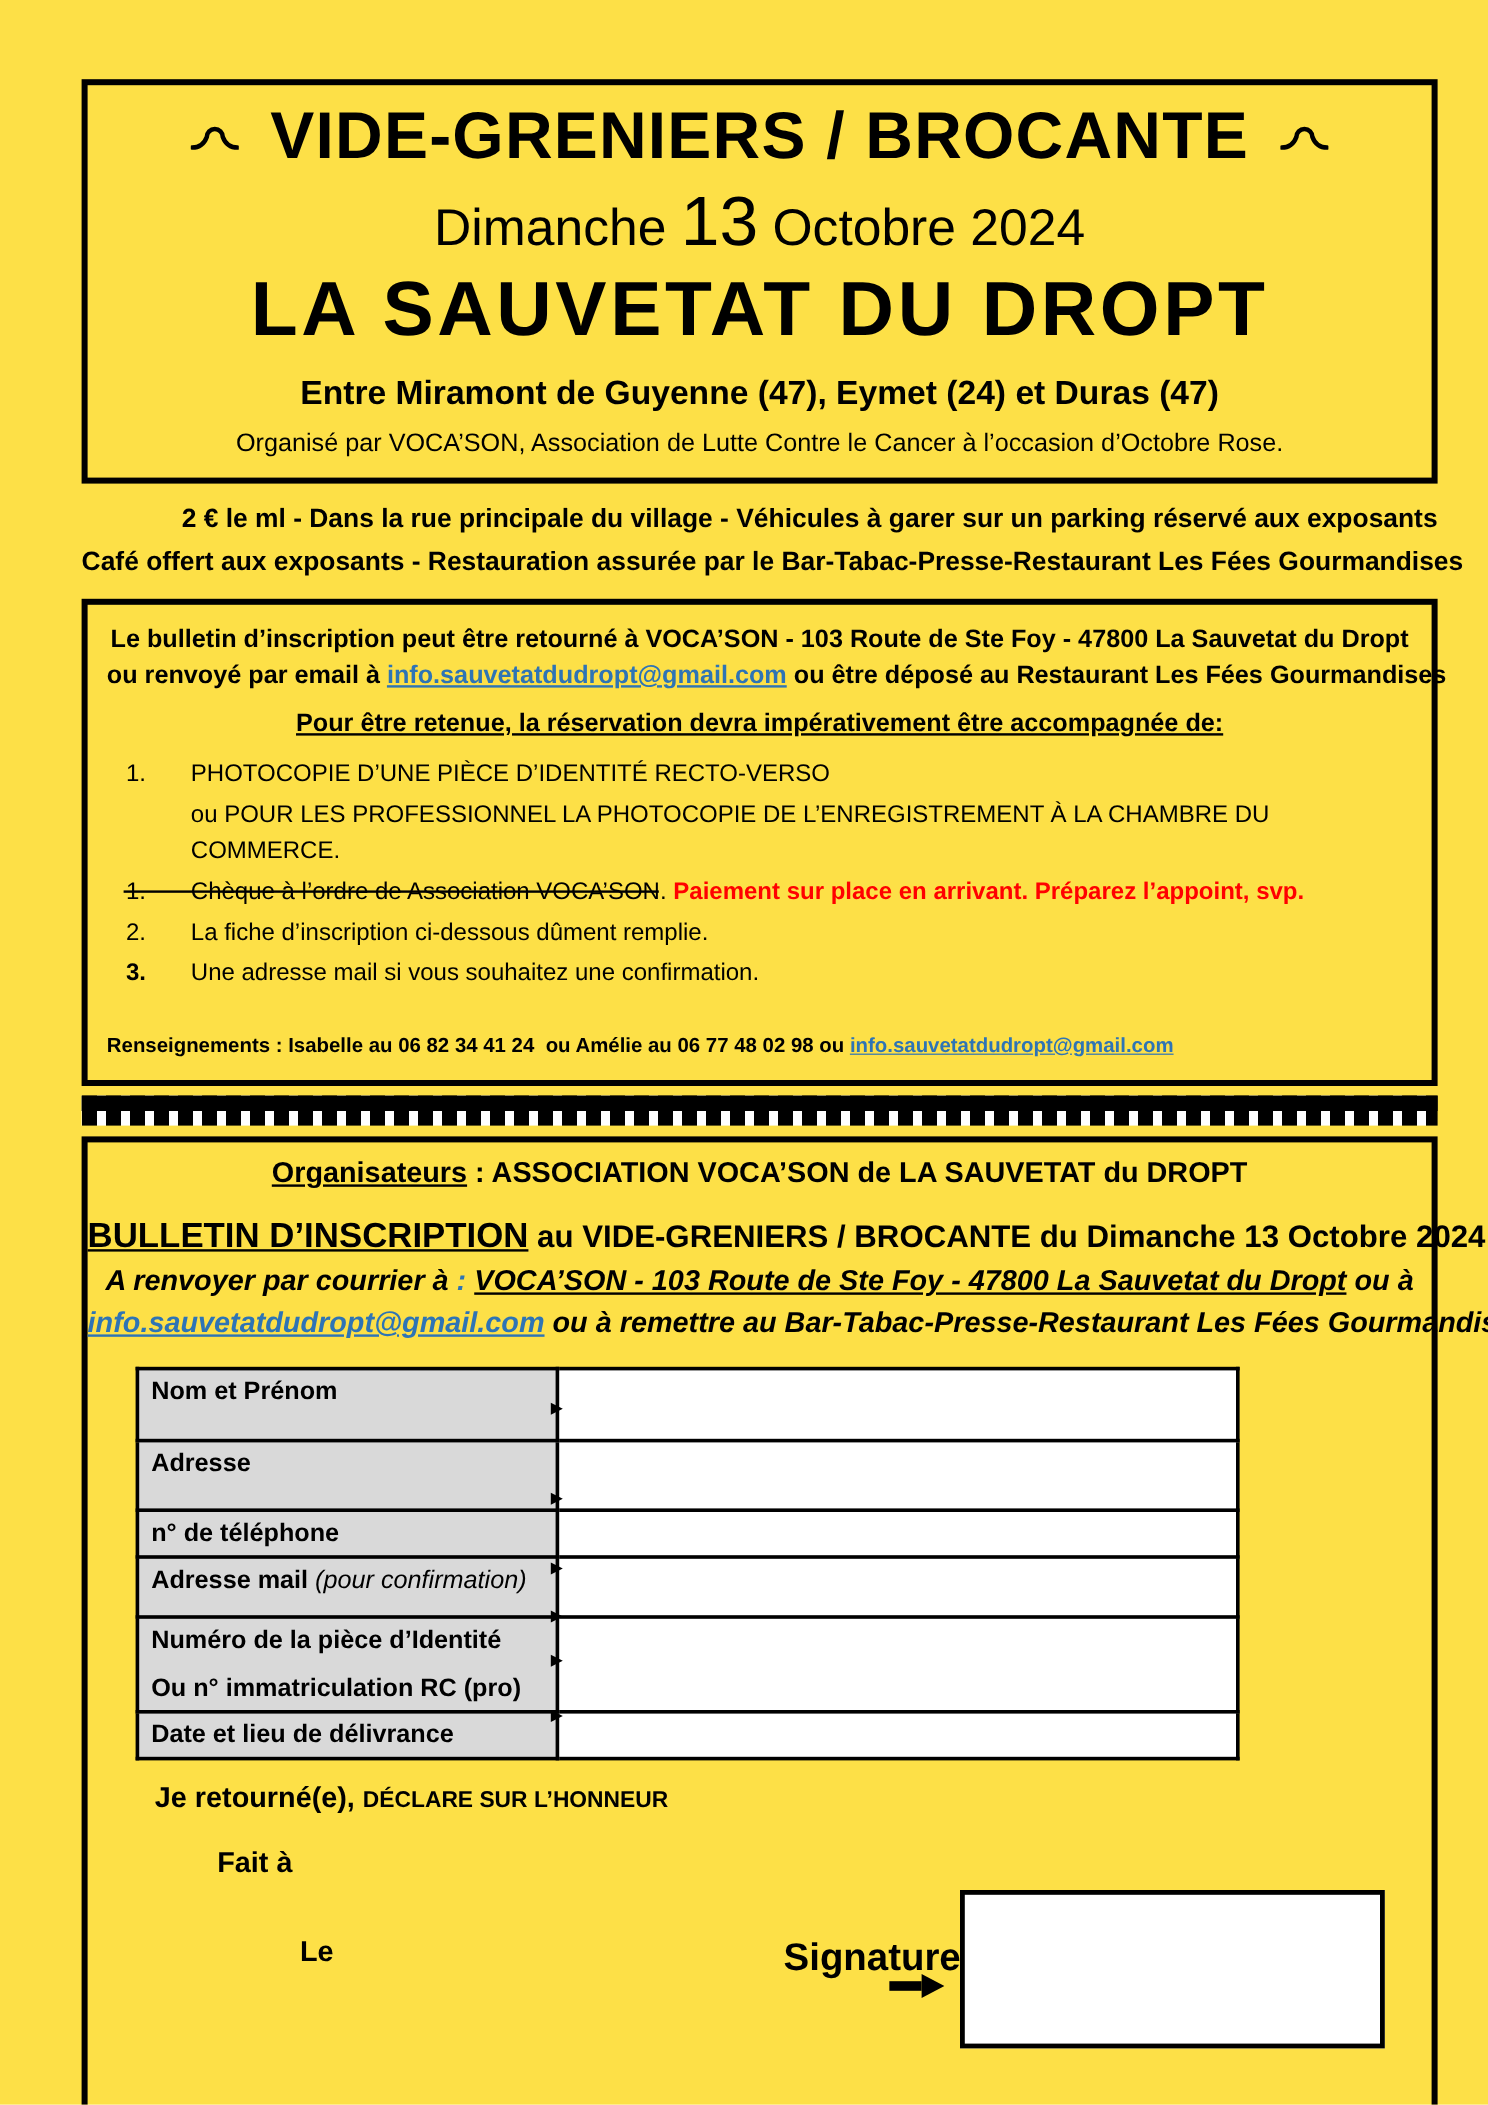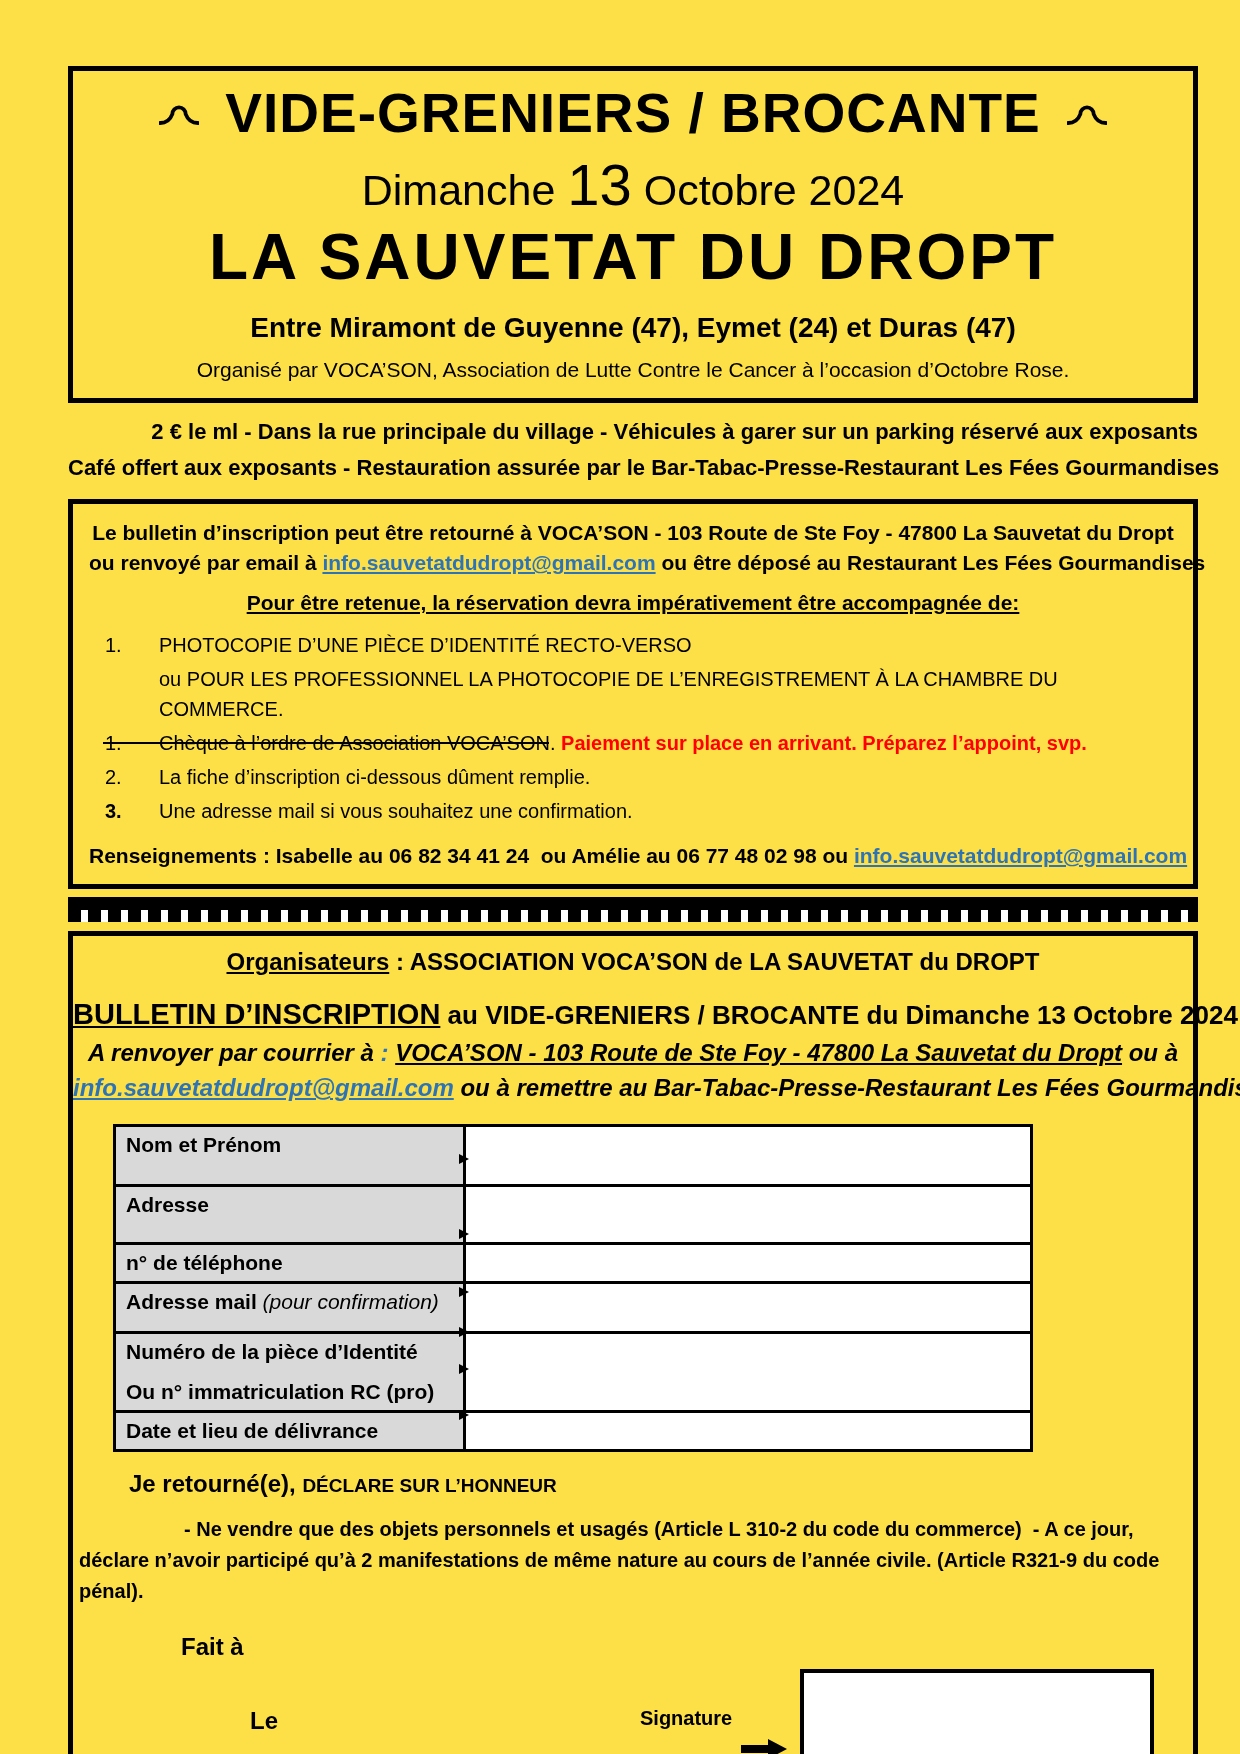--- a/index.html
+++ b/index.html
@@ -29,21 +29,21 @@
   .reg-l2{font-size:21px;font-weight:bold;text-align:center;white-space:nowrap;line-height:30px;}
   .link{color:#2E74B5;text-decoration:underline;cursor:pointer;}
   .reg-heading{font-size:21px;font-weight:bold;text-align:center;text-decoration:underline;margin:10px 0 12px;line-height:30px;}
   .list-row{display:flex;font-size:20px;line-height:30px;margin:4px 0;position:relative;padding-left:16px;}
   .list-num{width:54px;flex:0 0 54px;}
   .list-txt{flex:1;}
   .hang{padding-left:70px;}
   .red{color:#FF0000;font-weight:bold;}
   .strike-line{position:absolute;left:14px;top:14px;width:446px;height:2px;background:#000;}
   .bold{font-weight:bold;}
-  .contact-line{font-size:21px;font-weight:bold;text-align:right;margin-top:14px;white-space:pre;line-height:32px;}
+  .contact-line{font-size:17px;font-weight:bold;text-align:left;margin-top:30px;white-space:pre;line-height:32px;}
 
   
   .filmstrip{margin-top:8px;height:25px;
     background:
       linear-gradient(#000 0 13px, rgba(0,0,0,0) 13px),
       repeating-linear-gradient(90deg,#000 0 13px,#fff 13px 20px);}
   .gap-after-strip{height:9px;}
 
   
   .form-box{padding:10px 0 14px;}
@@ -67,21 +67,21 @@
 
   
   .decl-intro{margin:18px 0 0 56px;font-size:24px;font-weight:bold;}
   .decl-caps{font-size:19px;}
   .decl-par{margin:16px 8px 0 6px;font-size:20px;font-weight:bold;line-height:31px;text-indent:105px;white-space:pre-wrap;}
 
   
   .fait-row{margin:26px 0 0 108px;font-size:24px;font-weight:bold;}
   .sig-zone{position:relative;height:175px;margin-top:8px;}
   .le-label{position:absolute;left:132px;top:38px;font-size:24px;font-weight:bold;margin-left:45px;}
-  .sig-label{position:absolute;left:567px;top:38px;font-size:20px;font-weight:bold;}
+  .sig-label{position:absolute;left:580px;top:38px;font-size:32px;font-weight:bold;}
   .sig-arrow{position:absolute;left:668px;top:68px;}
   .sig-box{position:absolute;left:727px;top:0px;width:354px;height:132px;border:4px solid #000;box-sizing:border-box;background:#fff;}
 </style>
 </head>
 <body>
 
 <div class="page">
   <div class="content">
 
     <div class="box header-box">
@@ -183,21 +183,20 @@
           </table>
         <span class="cursor-arrow" style="top:30px;left:386px;"></span>
         <span class="cursor-arrow" style="top:105px;left:386px;"></span>
         <span class="cursor-arrow" style="top:163px;left:386px;"></span>
         <span class="cursor-arrow" style="top:203px;left:386px;"></span>
         <span class="cursor-arrow" style="top:240px;left:386px;"></span>
         <span class="cursor-arrow" style="top:286px;left:386px;"></span>
       </div>
 
       <div class="decl-intro"><span>Je retourné(e), </span><span class="decl-caps">DÉCLARE SUR L’HONNEUR</span></div>
-      <div class="decl-par">- Ne vendre que des objets personnels et usagés (Article L 310-2 du code du commerce)  - A ce jour, déclare n’avoir participé qu’à 2 manifestations de même nature au cours de l’année civile. (Article R321-9 du code pénal).</div>
 
       <div class="fait-row">Fait à</div>
       <div class="sig-zone">
         <span class="le-label">Le</span>
         <span class="sig-label">Signature</span>
         <span class="sig-arrow">
           <svg width="46" height="24" viewBox="0 0 46 24">
               <rect x="0" y="8" width="27" height="8" fill="#000"></rect>
               <polygon points="27,2 46,12 27,22" fill="#000"></polygon>
             </svg>

